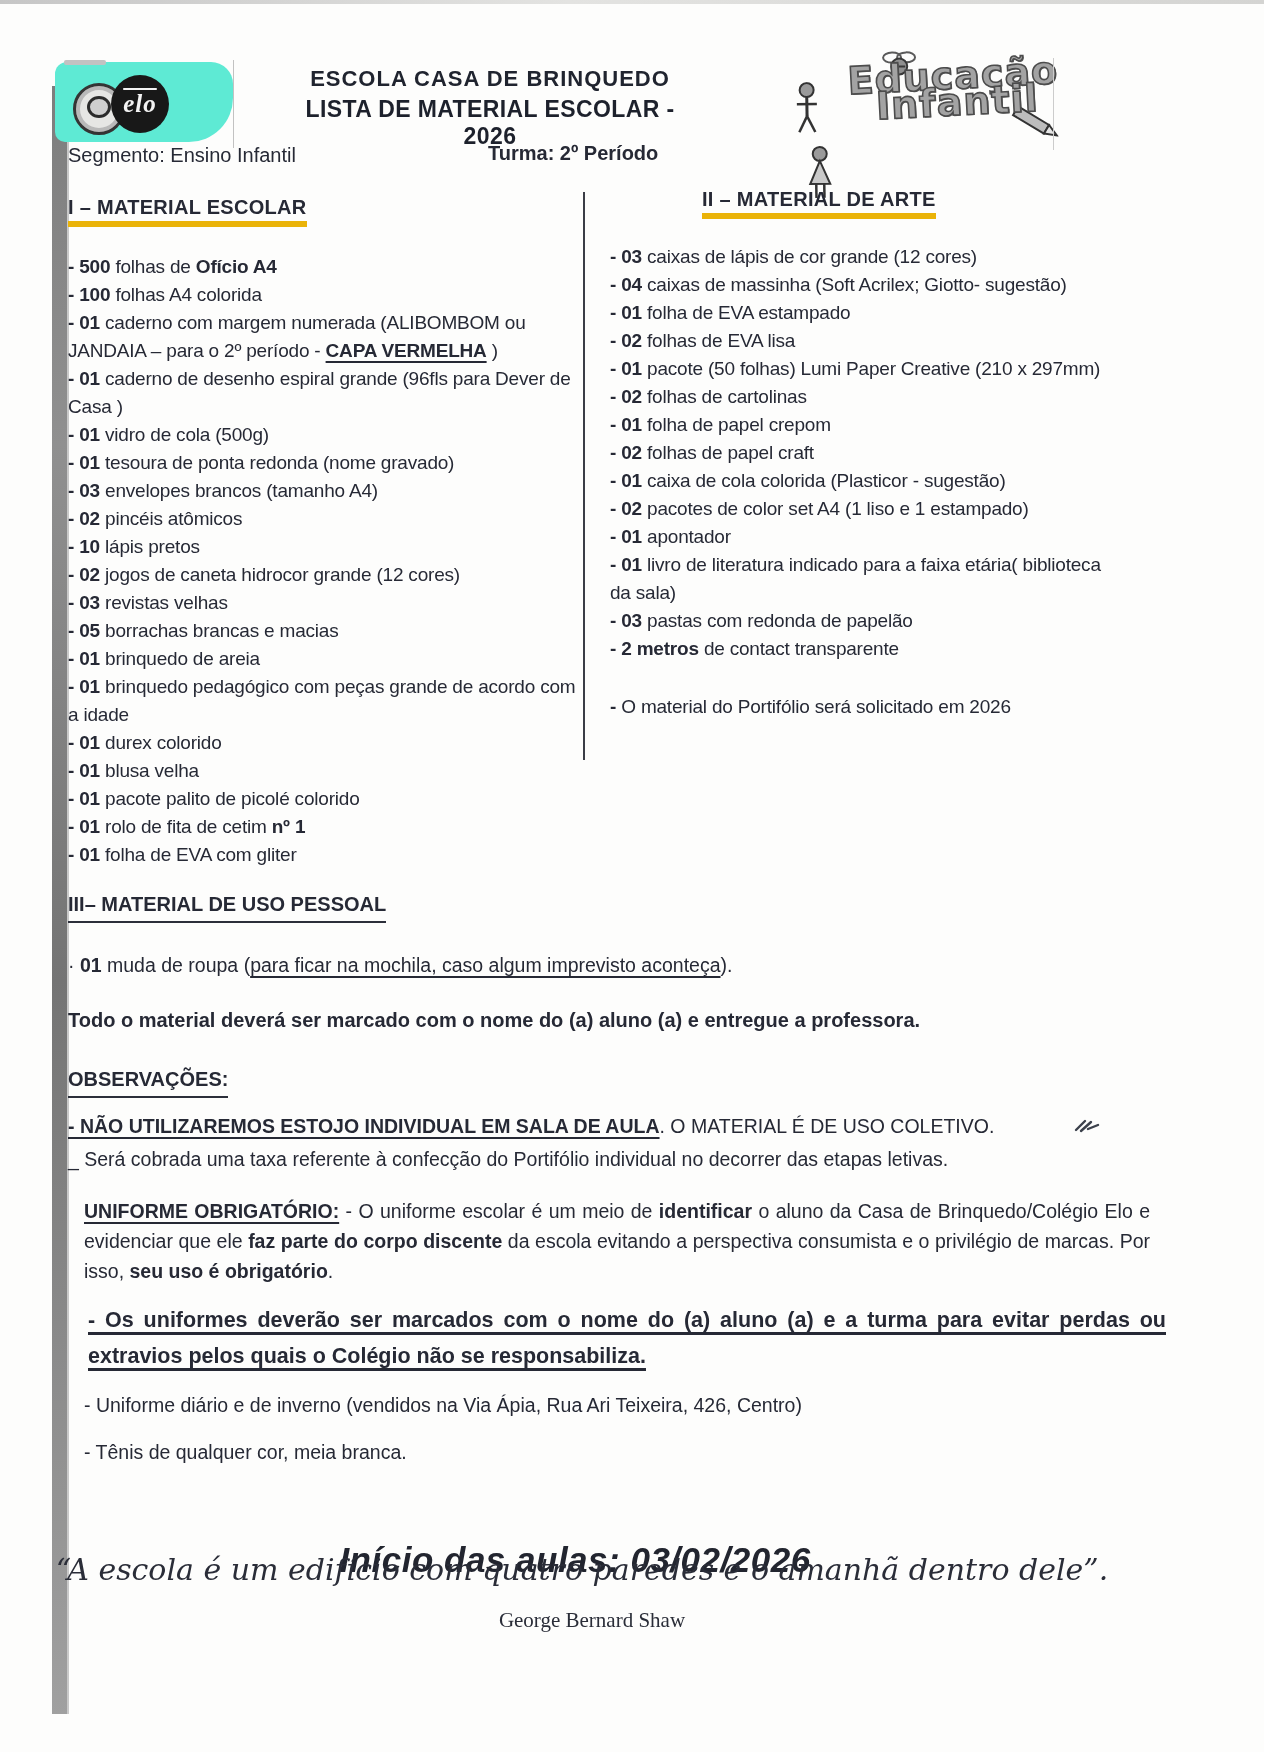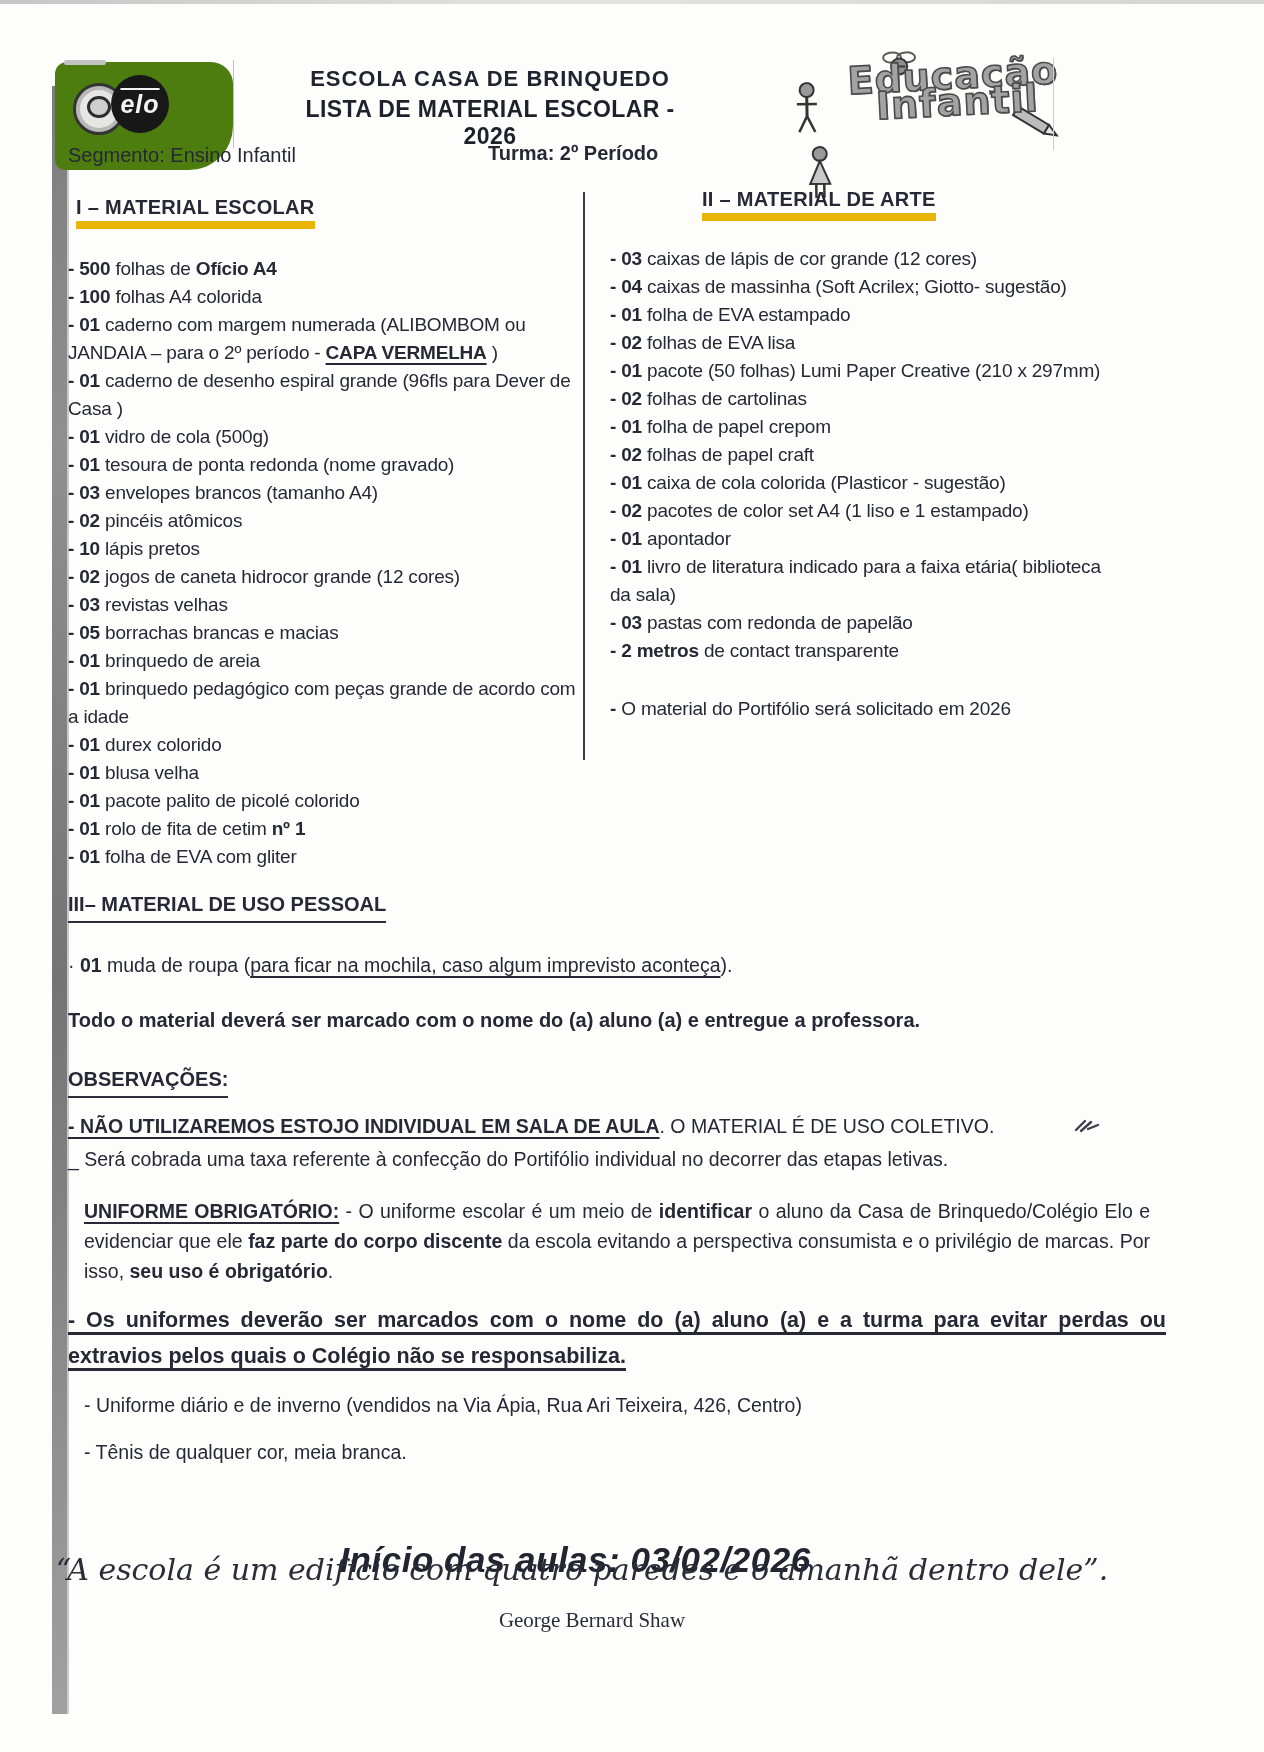--- a/index.html
+++ b/index.html
@@ -8,22 +8,22 @@
     background:#fdfdfc;color:#262935;
     font-family:"Liberation Sans", sans-serif;
     -webkit-font-smoothing:antialiased;
   }
   .top-edge{position:absolute;top:0;left:0;width:1264px;height:4px;
     background:linear-gradient(90deg,#c6c6c6,#e3e3e1 45%,#d4d4d2);}
   .left-strip{position:absolute;left:52px;top:86px;width:15px;height:1628px;
     background:linear-gradient(180deg,#7d7d7d,#909090 22%,#747474 55%,#8d8d8d 80%,#a0a0a0);
     box-shadow:2px 0 0 #c9c9c9;}
   
-  .logo{position:absolute;left:55px;top:62px;width:178px;height:108px;background:#4d7c0f;
-    border-radius:12px 22px 44px 10px;}
+  .logo{position:absolute;left:55px;top:62px;width:178px;height:80px;background:#5eead4;
+    border-radius:12px 22px 44px 10px;font-family:Liberation Serif, serif;}
   .seal{position:absolute;left:18px;top:21px;width:46px;height:46px;border-radius:50%;
     background:#e6e6e4;border:3px solid #343434;box-shadow:inset 0 0 0 4px #b9b9b9;}
   .seal-core{position:absolute;left:11px;top:10px;width:18px;height:16px;border-radius:50%;
     border:3px solid #2b2b2b;background:#cfcfcf;}
   .elo-circle{position:absolute;left:56px;top:13px;width:58px;height:58px;border-radius:50%;
     background:#181818;color:#f3f3f3;display:flex;align-items:center;justify-content:center;
     font-size:25px;font-weight:700;font-style:italic;letter-spacing:1px;text-decoration:overline;}
   .elo-sub{position:absolute;left:64px;top:60px;width:42px;height:5px;background:#c2c2c2;border-radius:2px;}
   .logo-cell-border{position:absolute;left:233px;top:60px;width:1px;height:88px;background:#c2c2c2;}
   .school-name{position:absolute;left:280px;top:66px;width:420px;text-align:center;
@@ -37,42 +37,42 @@
   .edu-line{font-family:"DejaVu Sans", sans-serif;font-weight:800;font-size:38px;line-height:40px;
     color:#a3a3a3;-webkit-text-stroke:1.6px #4c4c4c;text-shadow:1px 1px 0 #5a5a5a;letter-spacing:1px;}
   .edu-line1{margin-left:60px;transform:rotate(-2deg);}
   .edu-line2{margin-left:88px;margin-top:-14px;transform:rotate(-2deg);}
   .edu-doodle{position:absolute;}
   .edu-border{position:absolute;left:1053px;top:58px;width:1px;height:92px;background:#cccccc;}
   
   .col-left{position:absolute;left:68px;top:196px;width:514px;}
   .col-right{position:absolute;left:610px;top:188px;width:506px;}
   .list-heading{display:inline-block;font-size:20px;font-weight:700;letter-spacing:.3px;
-    border-bottom:8px solid #eab308;padding-bottom:2px;margin:0 0 26px 8px;}
+    border-bottom:6px solid #eab308;padding-bottom:2px;margin:0 0 26px 0;}
   .col-right .list-heading{margin-left:92px;margin-bottom:24px;}
   .items{font-size:19px;line-height:28px;letter-spacing:-0.2px;}
   .items .li{min-height:28px;}
   .li.j{text-align:justify;}
   .b{font-weight:700;}
   .u{text-decoration:underline;text-decoration-thickness:2px;text-underline-offset:4px;}
   .divider{position:absolute;left:583px;top:192px;width:2px;height:568px;background:#3b3d46;}
   .arte-note{margin-top:30px;}
   
   .lower{position:absolute;left:68px;top:890px;width:1098px;font-size:19.5px;line-height:29px;}
   .h-uso{display:inline-block;font-size:20px;font-weight:700;border-bottom:2px solid #2c2f3a;
     padding-bottom:2px;margin:0 0 28px 0;}
   .uso-item{margin-bottom:26px;}
   .marcado{font-weight:700;font-size:20px;margin-bottom:30px;}
   .h-obs{display:inline-block;font-size:20px;font-weight:700;border-bottom:2px solid #2c2f3a;
     padding-bottom:2px;margin:0 0 14px 0;}
   .obs .li{margin-bottom:4px;}
   .uniforme{margin-top:22px;}
   .uniforme .li{margin:16px;}
   .uniforme .li.j{text-align:justify;line-height:30px;}
-  .uniforme .emph{font-size:21.5px;line-height:36px;text-align:justify;margin:4px 0 2px 0;}
+  .uniforme .emph{font-size:21.5px;line-height:36px;text-align:justify;margin:4px 0 2px 0;padding-left:20px;}
   .uniforme .emph .u{text-decoration-thickness:2.5px;text-underline-offset:5px;}
   .uniforme .plain{line-height:31px;}
   
   .inicio{position:absolute;left:0;top:1540px;width:1150px;text-align:center;
     font-size:35px;font-weight:800;font-style:italic;letter-spacing:.5px;color:#22252f;}
   .quote{position:absolute;left:0;top:1552px;width:1164px;text-align:center;
     font-family:"DejaVu Serif", serif;font-style:italic;font-size:30px;color:#2a2d38;}
   .author{position:absolute;left:17px;top:1608px;width:1150px;text-align:center;
     font-family:"Liberation Serif", serif;font-size:21px;color:#2a2d38;}
   .ink-mark{position:absolute;left:1074px;top:1116px;}

